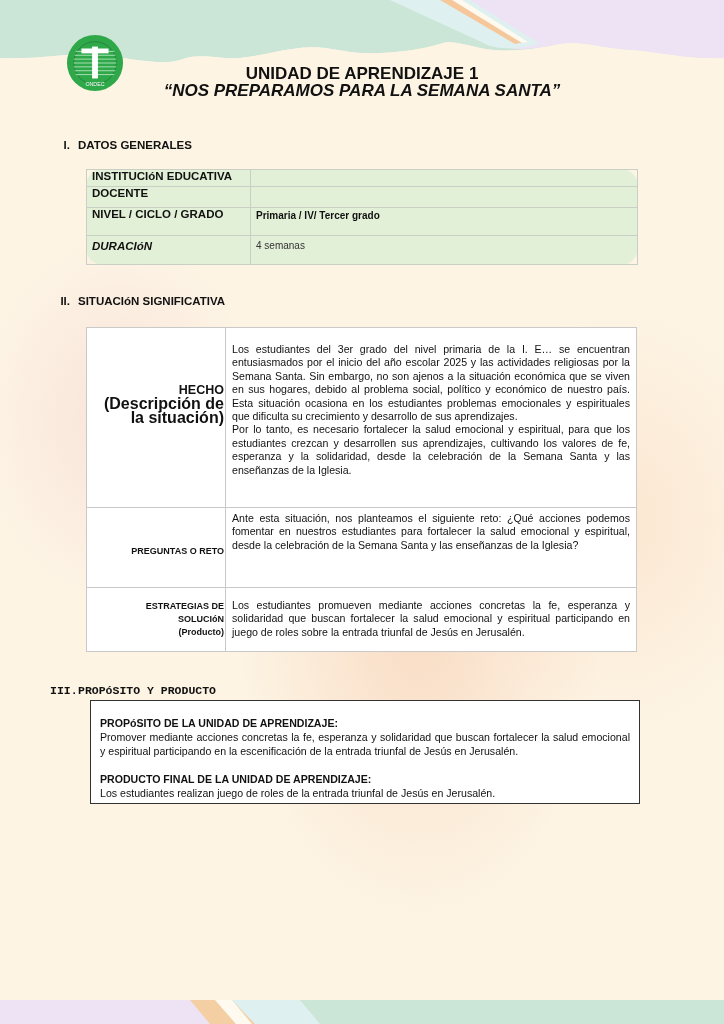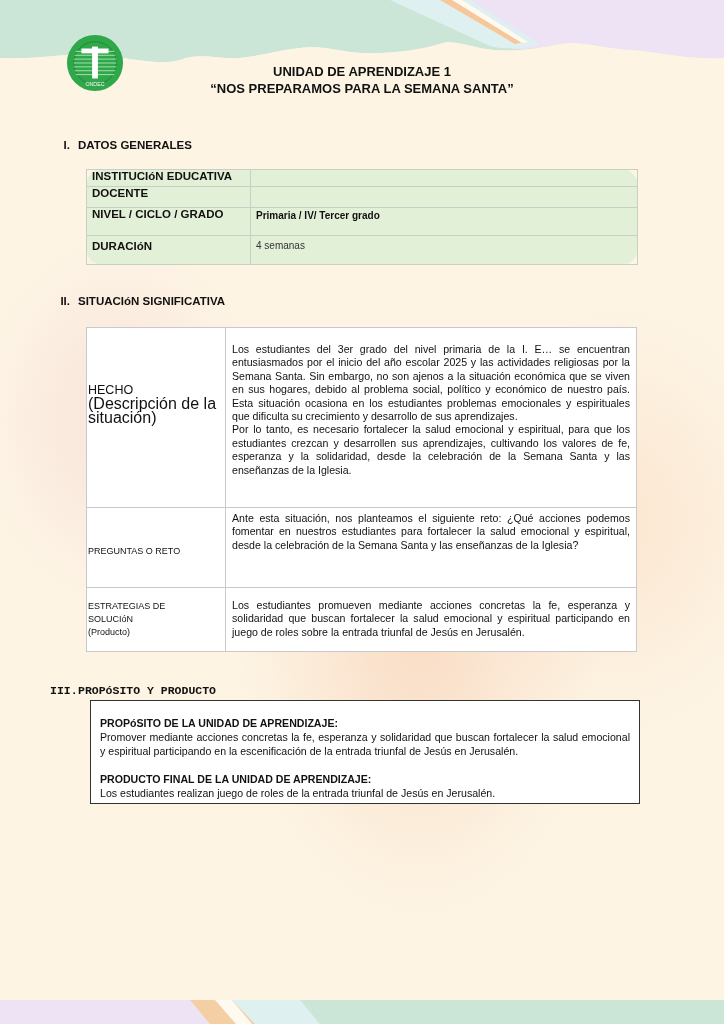--- a/index.html
+++ b/index.html
@@ -14,44 +14,44 @@
       background:
         radial-gradient(ellipse 260px 420px at 420px 620px, rgba(246,200,170,0.55), rgba(246,200,170,0) 70%),
         radial-gradient(ellipse 200px 260px at 120px 420px, rgba(240,195,200,0.35), rgba(240,195,200,0) 70%),
         radial-gradient(ellipse 240px 300px at 620px 520px, rgba(250,210,180,0.4), rgba(250,210,180,0) 70%),
         #fdf4e4;
     }
     .top-deco { position: absolute; left: 0; top: 0; width: 724px; height: 70px; }
     .bottom-deco { position: absolute; left: 0; bottom: 0; width: 724px; height: 24px; }
 
     .logo { position: absolute; left: 66px; top: 34px; width: 58px; height: 58px; }
-    .title { position: absolute; left: 0; width: 724px; text-align: center; font-weight: bold; font-size: 13px; }
+    .title { position: absolute; left: 0; width: 724px; text-align: center; font-weight: bold; font-size: 17px; }
     .title1 { top: 64px; }
-    .title2 { top: 81px; }
+    .title2 { top: 81px; font-style: italic; }
 
     .section-heading { position: absolute; font-weight: bold; font-size: 11.5px; }
     .section-heading .num { display: inline-block; width: 20px; text-align: right; margin-right: 8px; }
 
     
     .datos {
       position: absolute; left: 86px; top: 169px; width: 552px;
       border-collapse: collapse; background: #e3f0d8; border-radius: 17px;
     }
     .datos td { border: 1px solid #c9cfc4; font-size: 11.5px; padding: 0 5px; vertical-align: top; }
     .datos td.k { width: 153px; font-weight: bold; }
     .datos td.v { font-size: 10px; font-weight: bold; }
     .datos td.v.light { font-weight: normal; color: #333; }
 
     
     .sit {
       position: absolute; left: 86px; top: 327px; width: 551px;
       border-collapse: collapse; background: #ffffff;
     }
     .sit td { border: 1px solid #c9c9c9; vertical-align: top; }
-    .sit td.lbl { width: 136px; text-align: left; font-weight: normal; }
+    .sit td.lbl { width: 136px; text-align: right; font-weight: bold; }
     .sit td.txt { font-size: 10.6px; line-height: 13.4px; text-align: justify; padding: 15px 6px 0 6px; }
 
     .hecho-main { font-size: 12.5px; margin-top: 54px; }
     .hecho-sub { font-size: 16px; line-height: 14px; }
     .small-lbl { font-size: 9px; }
 
     
     .prop-box {
       position: absolute; left: 90px; top: 700px; width: 550px; height: 104px;
       border: 1.5px solid #333; background: #ffffff; box-sizing: border-box;
@@ -116,21 +116,21 @@
   </tr>
   <tr style="height:21px;">
     <td class="k">DOCENTE</td>
     <td class="v"></td>
   </tr>
   <tr style="height:28px;">
     <td class="k">NIVEL / CICLO / GRADO</td>
     <td class="v" style="padding-top:2px;margin-left:32px;">Primaria / IV/ Tercer grado</td>
   </tr>
   <tr style="height:29px;">
-    <td class="k" style="padding-top:4px;">DURACIóN</td>
+    <td class="k" style="padding-top:4px;font-style:italic;">DURACIóN</td>
     <td class="v light" style="padding-top:4px;">4 semanas</td>
   </tr>
 </tbody>
   </table>
 
 <div class="section-heading" style="left:50px; top:295px;">
   <span class="num">II.</span><span>SITUACIóN SIGNIFICATIVA</span>
 </div>
 
 <table class="sit">

